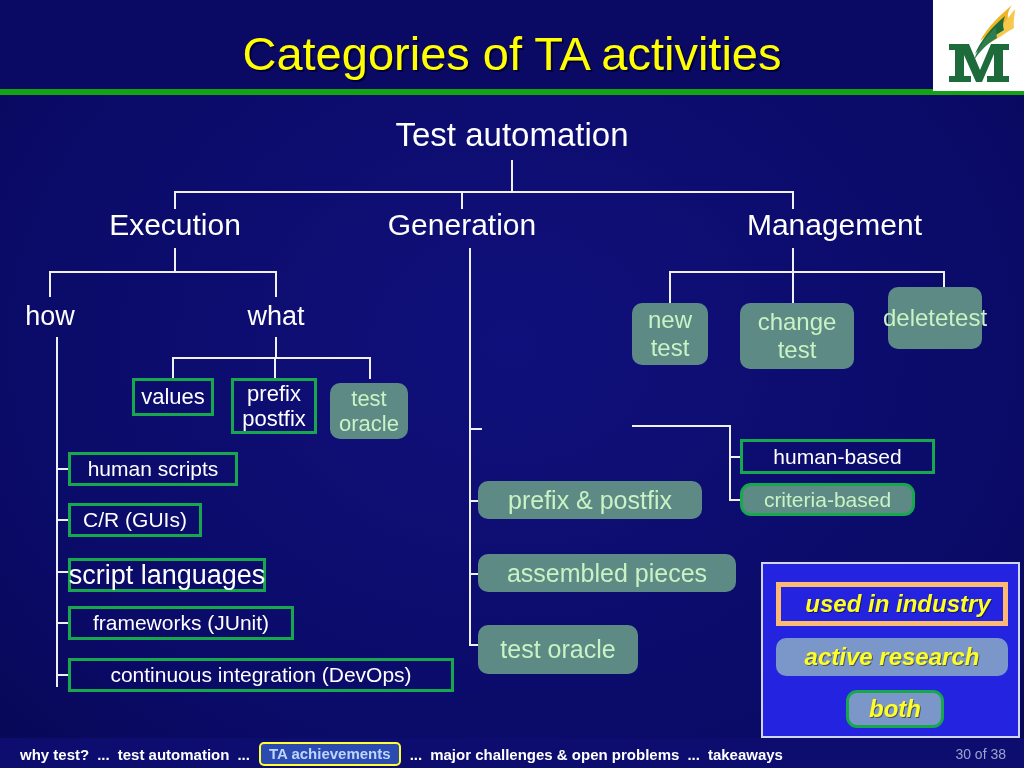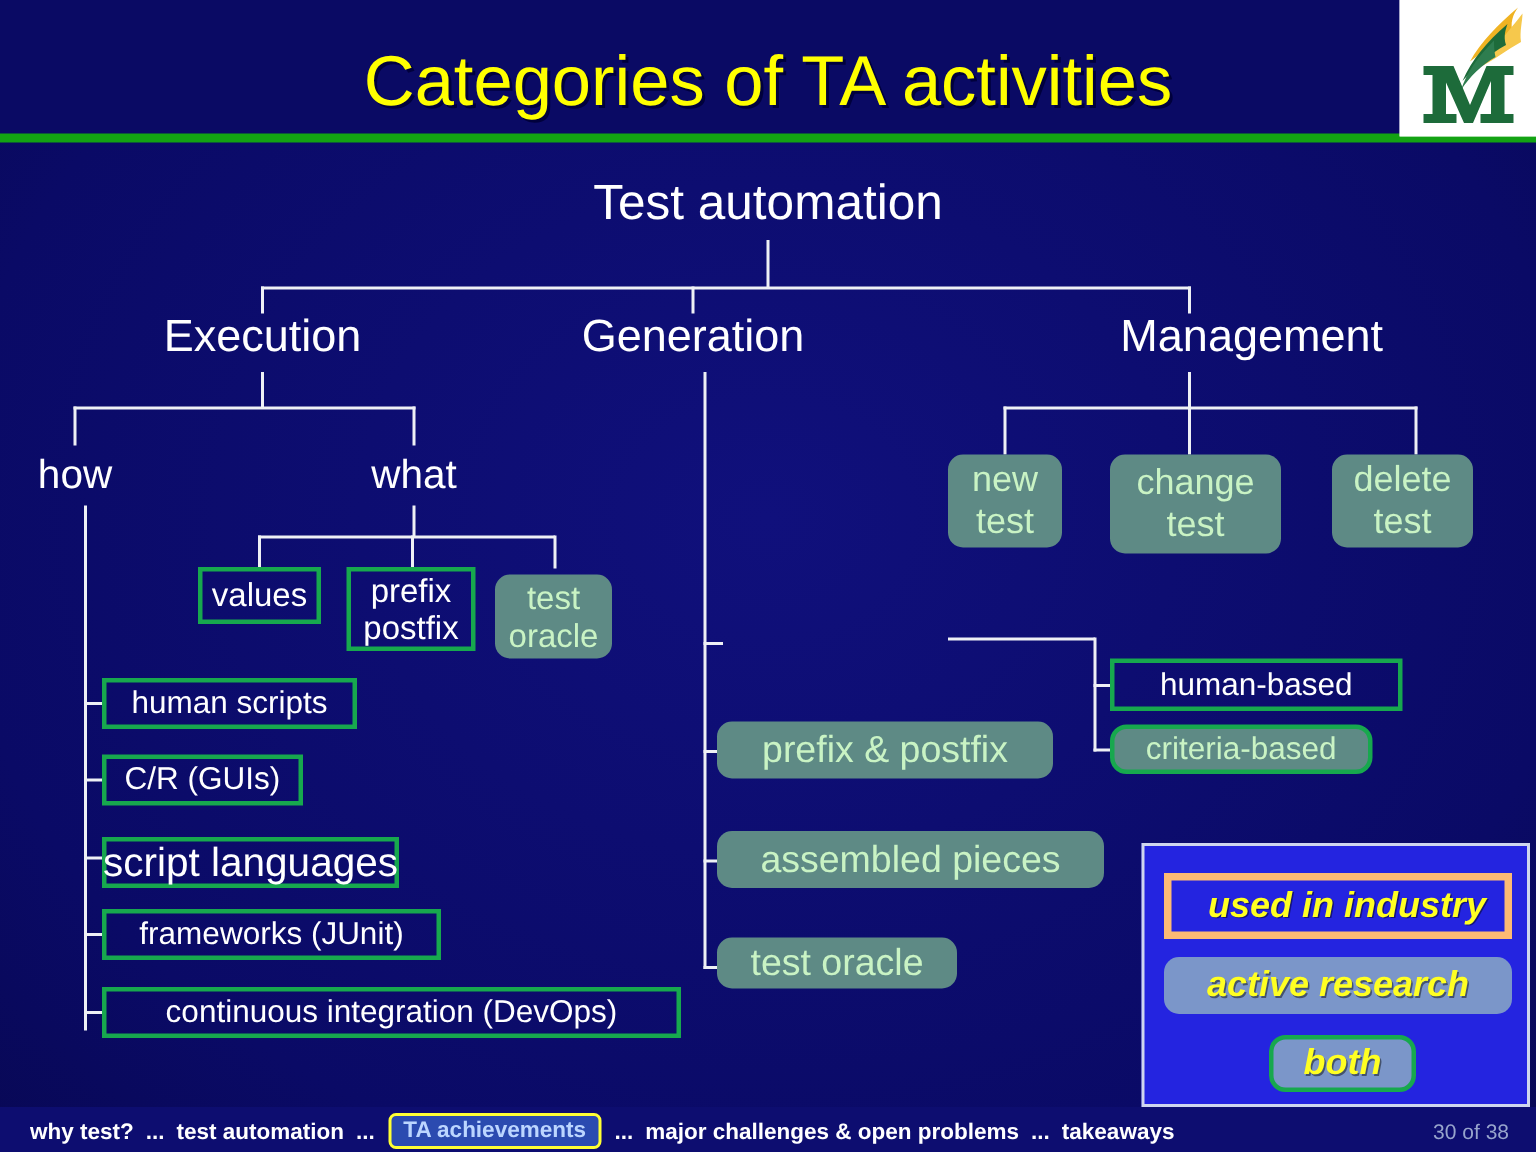--- a/index.html
+++ b/index.html
@@ -251,21 +251,21 @@
 
   <div class="line v" style="left:469px; top:248px; height:398px;"></div>
   <div class="line h" style="left:469px; top:428px; width:13px;"></div>
   <div class="line h" style="left:469px; top:500px; width:13px;"></div>
   <div class="line h" style="left:469px; top:573px; width:13px;"></div>
   <div class="line h" style="left:469px; top:644px; width:13px;"></div>
 
 
   <div class="box fill" style="left:478px; top:554px; width:258px; height:38px; font-size:25px;">assembled pieces</div>
   <div class="box fill" style="left:478px; top:481px; width:224px; height:38px; font-size:25px;">prefix &amp; postfix</div>
-  <div class="box fill" style="left:478px; top:625px; width:160px; height:34px; font-size:25px;">test oracle</div>
+  <div class="box fill" style="left:478px; top:625px; width:160px; height:49px; font-size:25px;">test oracle</div>
 
   <div class="line h" style="left:632px; top:425px; width:98px;"></div>
   <div class="line v" style="left:729px; top:425px; height:76px;"></div>
   <div class="line h" style="left:729px; top:456px; width:12px;"></div>
   <div class="line h" style="left:729px; top:499px; width:12px;"></div>
 
   <div class="box outline" style="left:740px; top:439px; width:195px; height:35px; font-size:21px;">human-based</div>
   <div class="box fill bordered" style="left:740px; top:483px; width:175px; height:33px; font-size:21px;">criteria-based</div>
 
   <div class="line v" style="left:792px; top:248px; height:24px;"></div>
@@ -275,21 +275,21 @@
   <div class="line v" style="left:943px; top:271px; height:32px;"></div>
 
   <div class="box fill" style="left:632px; top:303px; width:76px; height:62px; font-size:24px; line-height:28px; flex-direction:column;">
     <span>new</span>
     <span>test</span>
   </div>
   <div class="box fill" style="left:740px; top:303px; width:114px; height:66px; font-size:24px; line-height:28px; flex-direction:column;">
     <span>change</span>
     <span>test</span>
   </div>
-  <div class="box fill" style="left:888px; top:303px; width:94px; height:62px; font-size:24px; line-height:28px; flex-direction:column;">
+  <div class="box fill" style="left:888px; top:287px; width:94px; height:62px; font-size:24px; line-height:28px; flex-direction:row;">
     <span>delete</span>
     <span>test</span>
   </div>
 
   <div id="legend">
     <div class="legend-item l-outline" style="left:13px; top:18px; width:232px; height:44px;">used in industry</div>
     <div class="legend-item l-fill" style="left:13px; top:74px; width:232px; height:38px;">active research</div>
     <div class="legend-item l-both" style="left:83px; top:126px; width:98px; height:38px;">both</div>
   </div>
 

